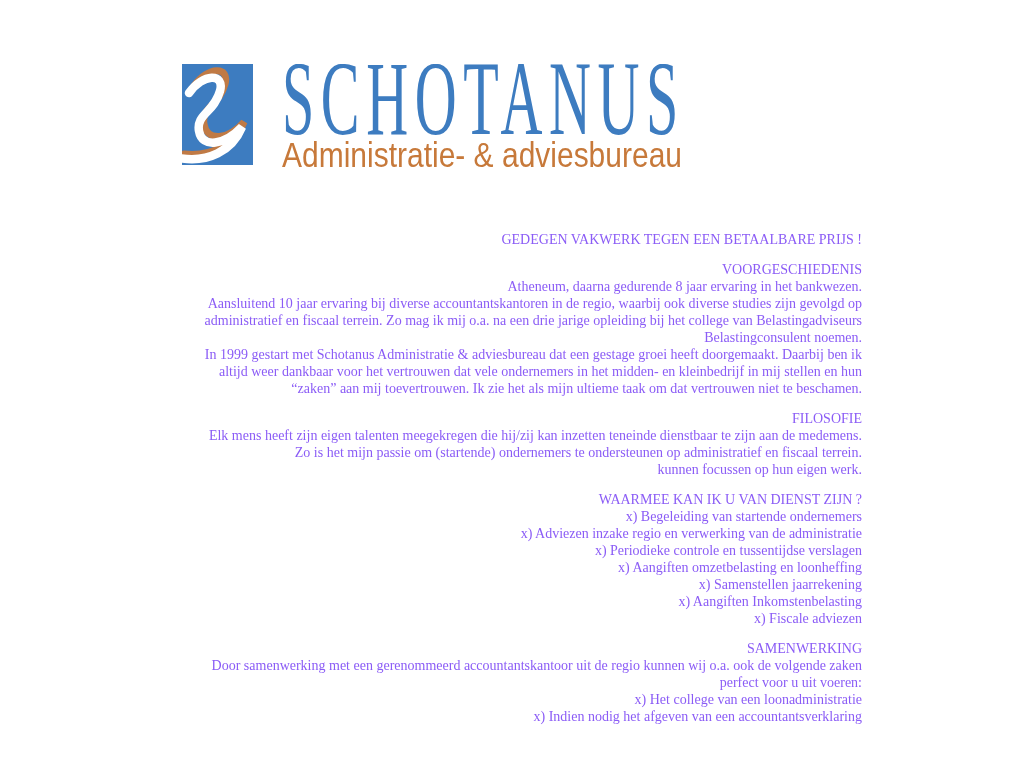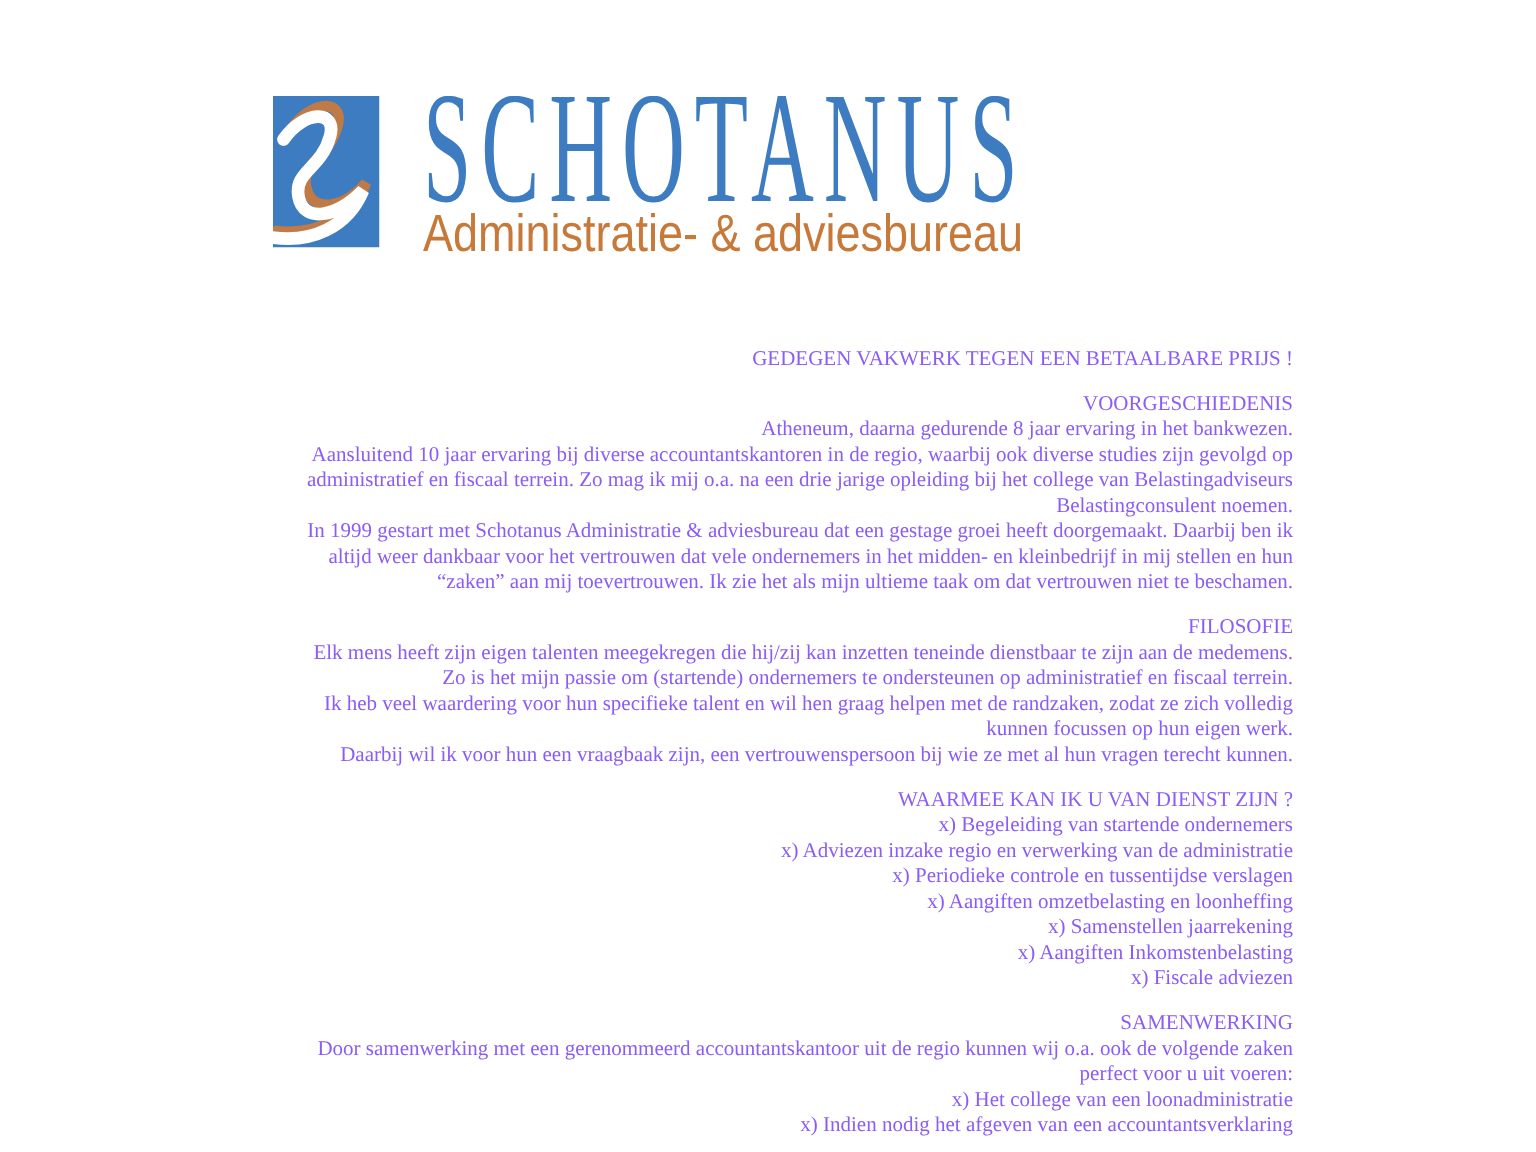--- a/index.html
+++ b/index.html
@@ -63,23 +63,21 @@
       <p class="line">Belastingconsulent noemen.</p>
       <p class="line">In 1999 gestart met Schotanus Administratie &amp; adviesbureau dat een gestage groei heeft doorgemaakt. Daarbij ben ik</p>
       <p class="line">altijd weer dankbaar voor het vertrouwen dat vele ondernemers in het midden- en kleinbedrijf in mij stellen en hun</p>
       <p class="line">“zaken” aan mij toevertrouwen. Ik zie het als mijn ultieme taak om dat vertrouwen niet te beschamen.</p>
     </section>
 
     <section class="sec">
       <h2 class="line">FILOSOFIE</h2>
       <p class="line">Elk mens heeft zijn eigen talenten meegekregen die hij/zij kan inzetten teneinde dienstbaar te zijn aan de medemens.</p>
       <p class="line">Zo is het mijn passie om (startende) ondernemers te ondersteunen op administratief en fiscaal terrein.</p>
-      <p class="line">Ik heb veel waardering voor hun specifieke talent en wil hen graag helpen met de randzaken, zodat ze zich volledig</p>
       <p class="line">kunnen focussen op hun eigen werk.</p>
-      <p class="line">Daarbij wil ik voor hun een vraagbaak zijn, een vertrouwenspersoon bij wie ze met al hun vragen terecht kunnen.</p>
     </section>
 
     <section class="sec">
       <h2 class="line">WAARMEE KAN IK U VAN DIENST ZIJN ?</h2>
       <p class="line">x) Begeleiding van startende ondernemers</p>
       <p class="line">x) Adviezen inzake regio en verwerking van de administratie</p>
       <p class="line">x) Periodieke controle en tussentijdse verslagen</p>
       <p class="line">x) Aangiften omzetbelasting en loonheffing</p>
       <p class="line">x) Samenstellen jaarrekening</p>
       <p class="line">x) Aangiften Inkomstenbelasting</p>

